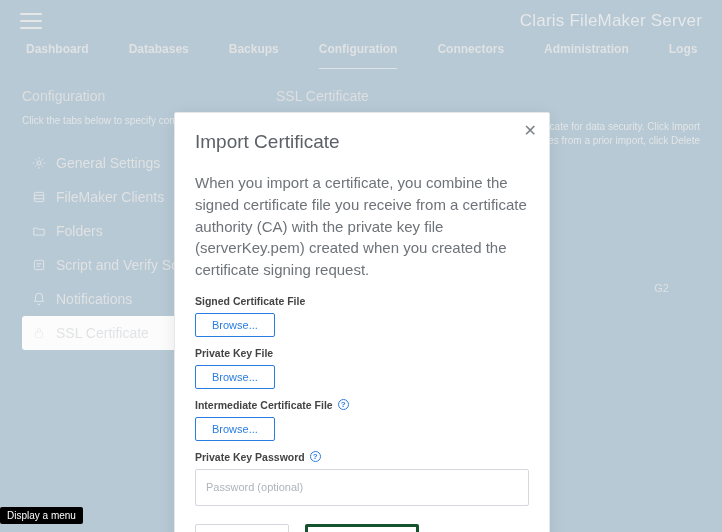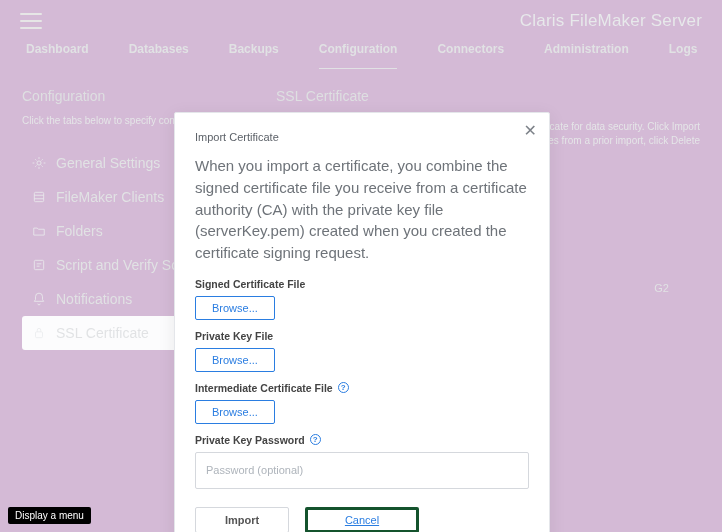--- a/index.html
+++ b/index.html
@@ -1,17 +1,17 @@
 <!DOCTYPE html>
 <html><head>
 <meta charset="utf-8">
 <style>
 * { margin: 0; padding: 0; box-sizing: border-box; font-family: -apple-system, BlinkMacSystemFont, "Segoe UI", Helvetica, Arial, sans-serif; }
 body { background: #fff; width: 722px; height: 532px; position: relative; overflow: hidden; }
-.chrome { width: 100%; height: 100%; background: #701a75; box-shadow: 0 2px 8px rgba(0,0,0,0.15); position: relative; }
+.chrome { width: 100%; height: 100%; background: #0c4a6e; box-shadow: 0 2px 8px rgba(0,0,0,0.15); position: relative; }
 
 
 .topbar { height: 42px; display: flex; align-items: center; justify-content: space-between; padding: 0 20px; }
 .hamburger { width: 22px; height: 16px; display: flex; flex-direction: column; justify-content: space-between; cursor: pointer; }
 .hamburger span { display: block; height: 2px; background: #aaa; border-radius: 1px; }
 .brand { font-size: 17px; color: #aeb4bb; font-weight: 400; letter-spacing: 0.2px; }
 
 
 .navtabs { display: flex; gap: 40px; padding: 0 26px; height: 34px; align-items: flex-start; font-size: 12px; color: #9a9fa6; }
 .navtab { padding-bottom: 12px; cursor: pointer; font-weight: bold; }
@@ -38,34 +38,34 @@
 .cert-label { width: 130px; }
 .cert-val { color: #9a9fa6; }
 .g2 { color: #9a9fa6; position: absolute; right: 53px; top: 282px; font-size: 11px; }
 
 
 .dim { position: absolute; inset: 0; background: rgba(255,255,255,0.7); }
 
 
 .modal { position: absolute; left: 174px; top: 112px; width: 376px; background: #fff; border: 1px solid #e4e6ea; border-radius: 2px; box-shadow: 0 4px 18px rgba(0,0,0,0.08); padding: 18px 20px 20px 20px; }
 .modal-close { position: absolute; top: 10px; right: 12px; font-size: 16px; color: #7d8289; cursor: pointer; background: none; border: none; line-height: 1; }
-.modal-title { font-size: 11px; color: #5c6168; font-weight: 500; margin-bottom: 12px; }
+.modal-title { font-size: 19px; color: #5c6168; font-weight: 500; margin-bottom: 19px; }
 .modal-desc { font-size: 15px; color: #6e7379; line-height: 1.45; margin-bottom: 14px; }
 .field-group { margin-bottom: 10px; }
 .field-label { font-size: 10.5px; font-weight: 600; color: #444; margin-bottom: 6px; display: flex; align-items: center; gap: 5px; }
 .help-circle { width: 11px; height: 11px; border: 1px solid #2a7de1; border-radius: 50%; display: inline-flex; align-items: center; justify-content: center; font-size: 8px; color: #2a7de1; cursor: pointer; }
 .browse-btn { height: 24px; padding: 0 16px; font-size: 11px; color: #2a7de1; background: #fff; border: 1px solid #2a7de1; border-radius: 2px; cursor: pointer; }
 .pw-input { width: 100%; height: 37px; border: 1px solid #d5d8dd; border-radius: 2px; padding: 0 10px; font-size: 11px; color: #555; }
 .pw-input::placeholder { color: #aeb4bb; }
 .modal-actions { display: flex; gap: 16px; margin-top: 18px; }
 .btn-plain { height: 26px; width: 94px; font-size: 11px; color: #555; background: #fff; border: 1px solid #d5d8dd; border-radius: 2px; cursor: pointer; font-weight: bold; }
 .btn-outline { height: 26px; width: 114px; font-size: 11px; color: #2a7de1; background: #fff; border: 3px solid #14532d; border-radius: 2px; cursor: pointer; text-decoration: underline; }
 
 
-.badge { position: absolute; left: 8px; bottom: 8px; background: #000; color: #fff; font-size: 10px; padding: 3px 7px; border-radius: 2px; }
+.badge { position: absolute; left: 0; bottom: 8px; background: #000; color: #fff; font-size: 10px; padding: 3px 7px; border-radius: 2px; }
 </style>
 </head>
 <body>
 
 <div class="chrome">
   <div class="topbar">
     <div class="hamburger">
         <span></span>
         <span></span>
         <span></span>

